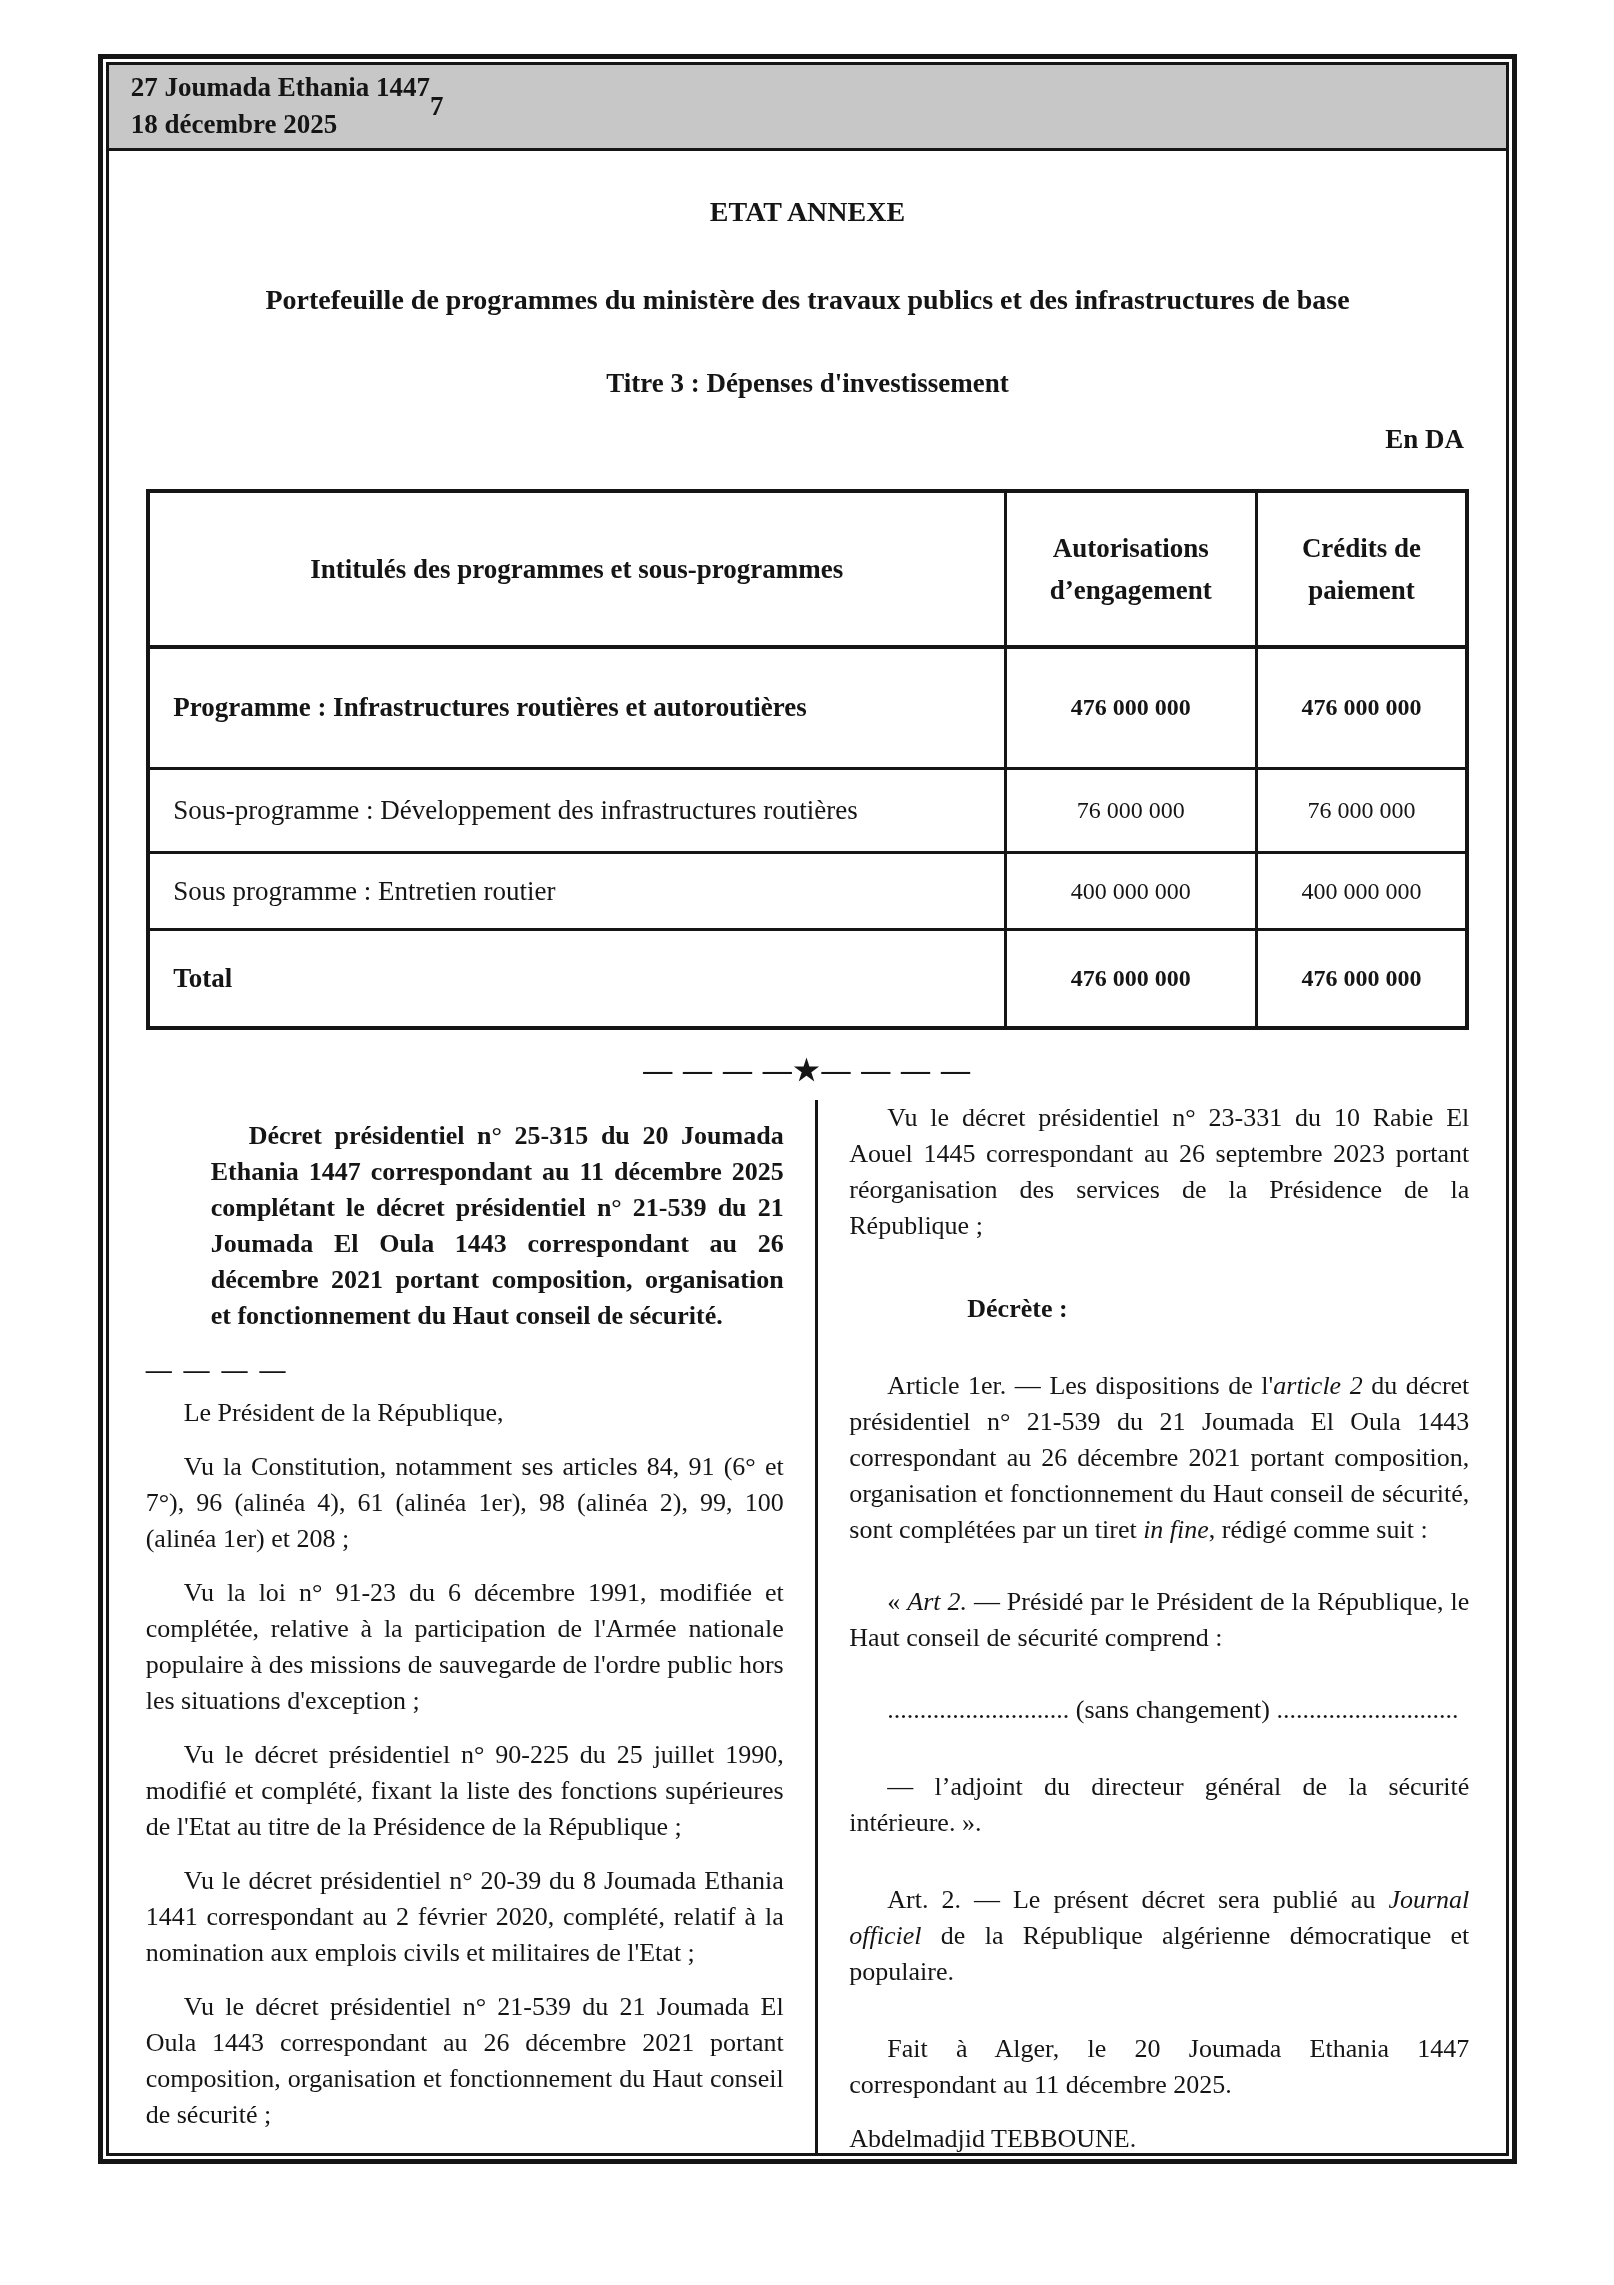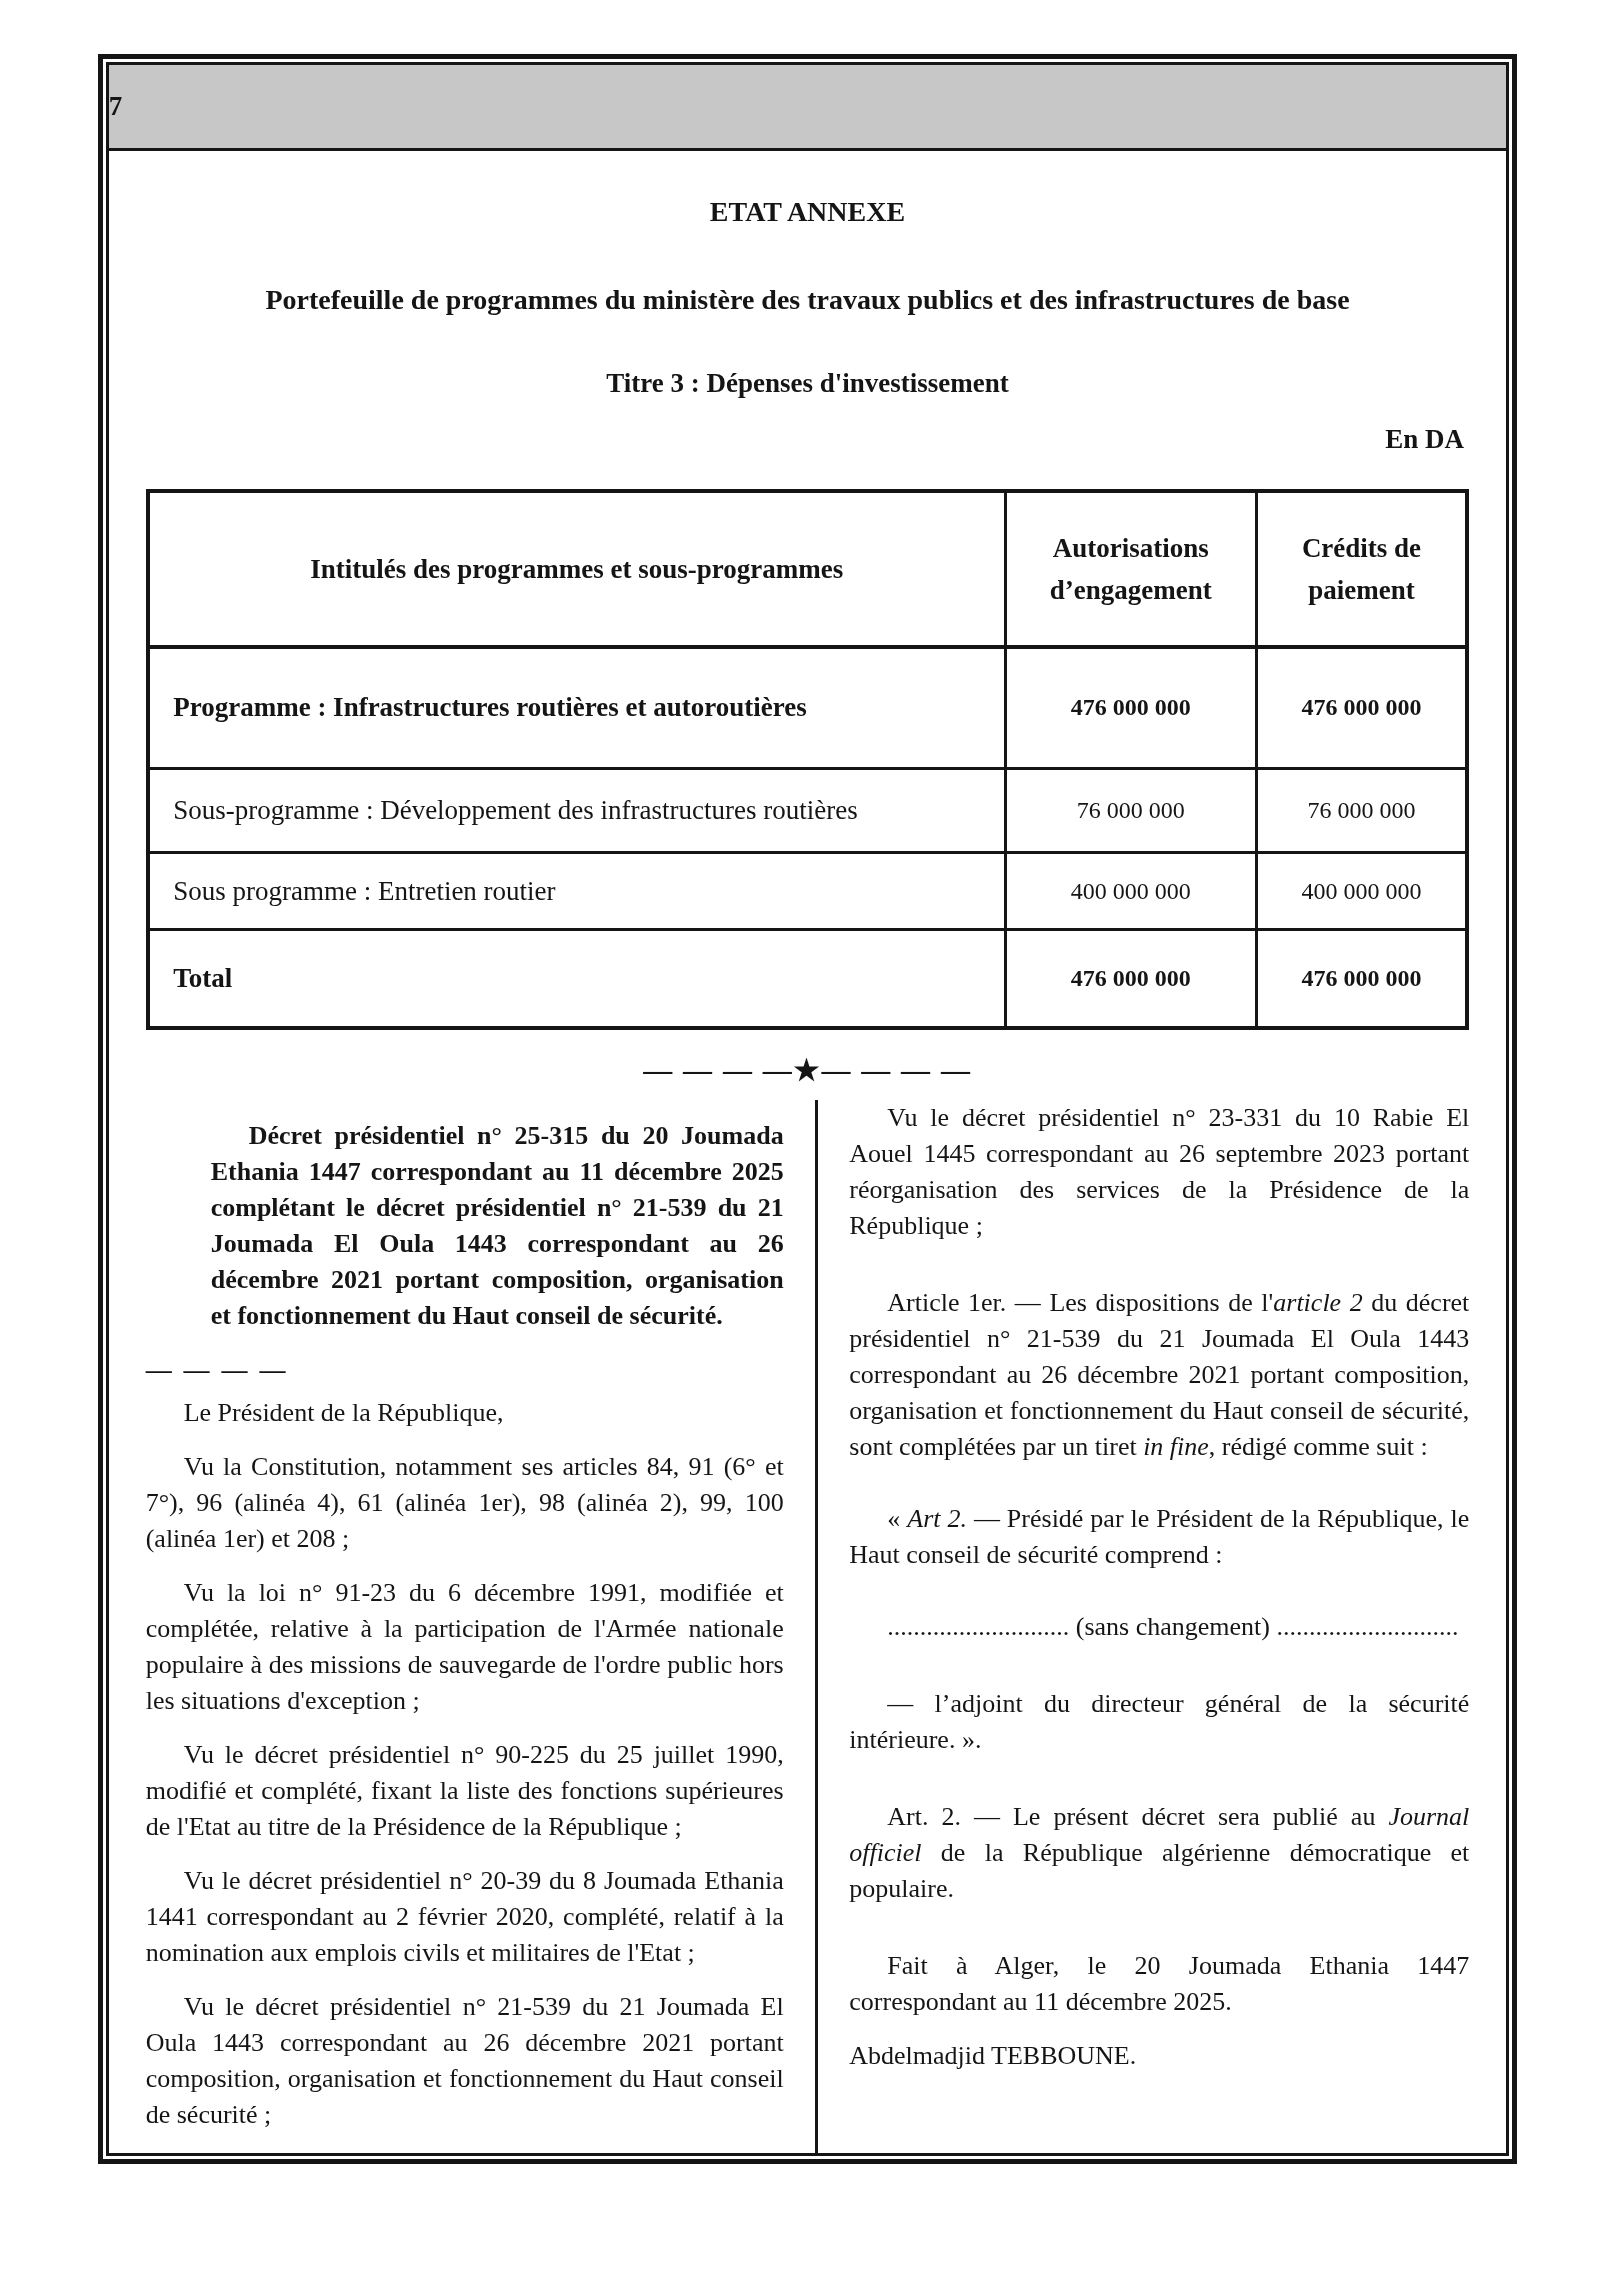--- a/index.html
+++ b/index.html
@@ -50,20 +50,24 @@
   i{font-style:italic;}
 </style>
 </head>
 <body>
 
 <div class="page">
   <div class="frame">
     <div class="frame-inner">
 
       <header class="band">
+        <div class="band-dates">
+          <div>27 Joumada Ethania 1447</div>
+          <div>18 décembre 2025</div>
+        </div>
         <div class="band-page">7</div>
       </header>
 
       <div class="content">
 
         <div class="etat">ETAT ANNEXE</div>
         <div class="subtitle">Portefeuille de programmes du ministère des travaux publics et des infrastructures de base</div>
         <div class="titre">Titre 3 : Dépenses d'investissement</div>
         <div class="enda">En DA</div>
 
@@ -111,20 +115,21 @@
             <p>Vu la loi n° 91-23 du 6 décembre 1991, modifiée et complétée, relative à la participation de l'Armée nationale populaire à des missions de sauvegarde de l'ordre public hors les situations d'exception ;</p>
             <p>Vu le décret présidentiel n° 90-225 du 25 juillet 1990, modifié et complété, fixant la liste des fonctions supérieures de l'Etat au titre de la Présidence de la République ;</p>
             <p>Vu le décret présidentiel n° 20-39 du 8 Joumada Ethania 1441 correspondant au 2 février 2020, complété, relatif à la nomination aux emplois civils et militaires de l'Etat ;</p>
             <p>Vu le décret présidentiel n° 21-539 du 21 Joumada El Oula 1443 correspondant au 26 décembre 2021 portant composition, organisation et fonctionnement du Haut conseil de sécurité ;</p>
           </div>
 
           <div class="col-div"></div>
 
           <div class="col-right">
             <p class="p-vu-first">Vu le décret présidentiel n° 23-331 du 10 Rabie El Aouel 1445 correspondant au 26 septembre 2023 portant réorganisation des services de la Présidence de la République ;</p>
+            <p class="decrete">Décrète :</p>
             <p class="mt-lg"><span>Article 1er. — Les dispositions de l'</span><i>article 2</i><span> du décret présidentiel n° 21-539 du 21 Joumada El Oula 1443 correspondant au 26 décembre 2021 portant composition, organisation et fonctionnement du Haut conseil de sécurité, sont complétées par un tiret </span><i>in fine</i><span>, rédigé comme suit :</span></p>
             <p class="mt-md"><span>« </span><i>Art 2.</i><span> — Présidé par le Président de la République, le Haut conseil de sécurité comprend :</span></p>
             <p class="mt-md">............................ (sans changement) ............................</p>
             <p class="mt-lg">— l’adjoint du directeur général de la sécurité intérieure. ».</p>
             <p class="mt-lg"><span>Art. 2. — Le présent décret sera publié au </span><i>Journal officiel</i><span> de la République algérienne démocratique et populaire.</span></p>
             <p class="mt-lg">Fait à Alger, le 20 Joumada Ethania 1447 correspondant au 11 décembre 2025.</p>
             <p class="signature">Abdelmadjid TEBBOUNE.</p>
           </div>
 
         </div>

